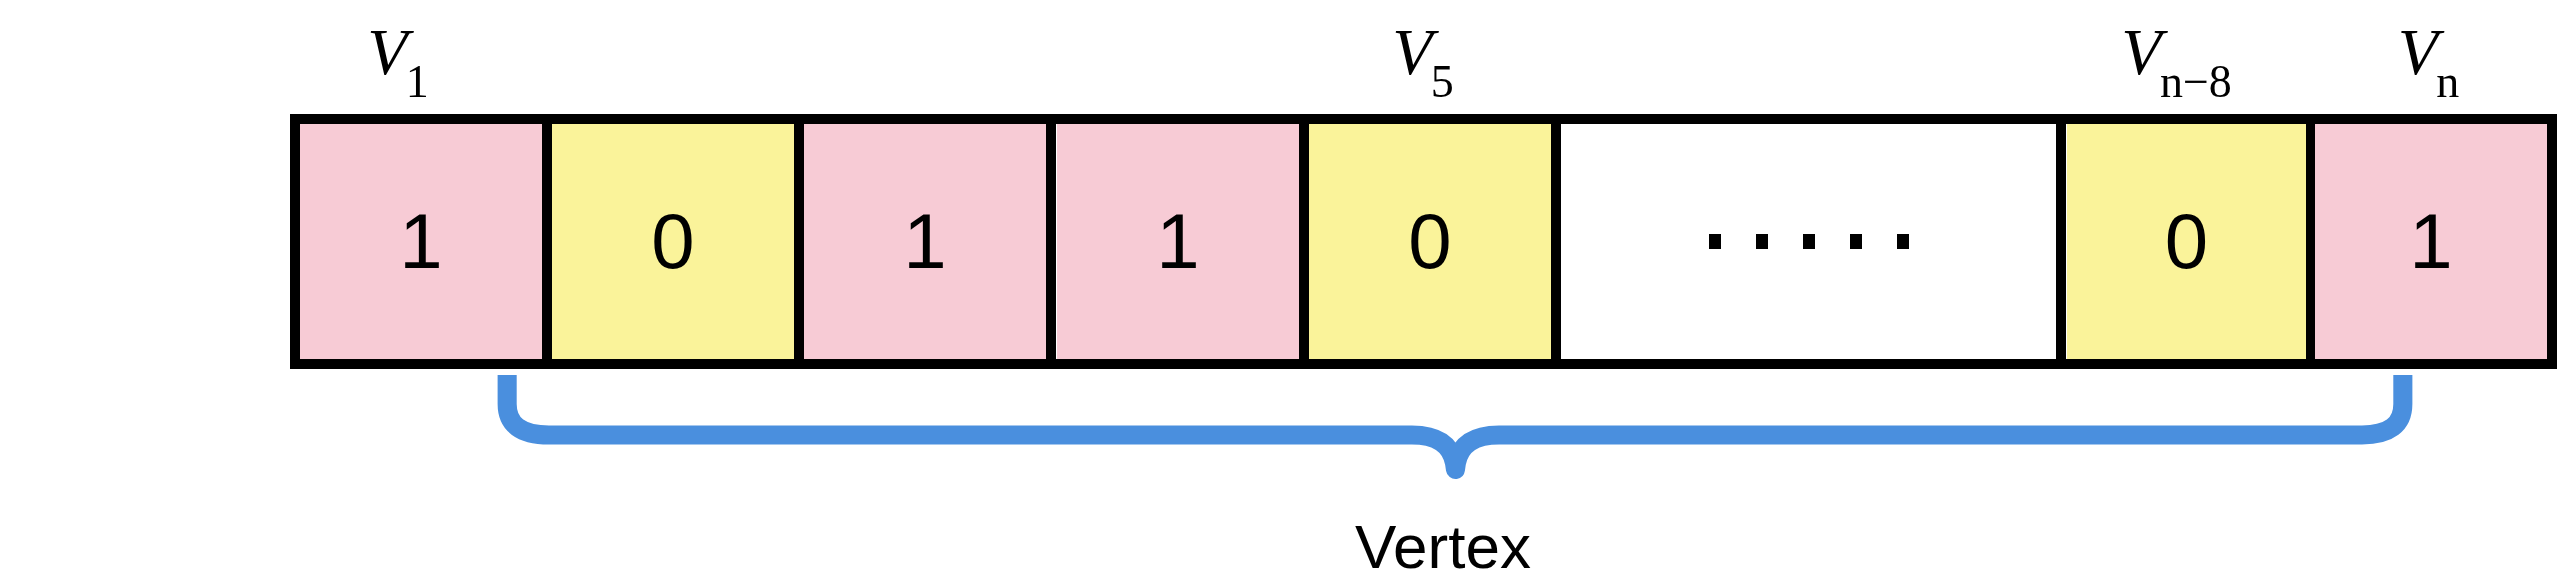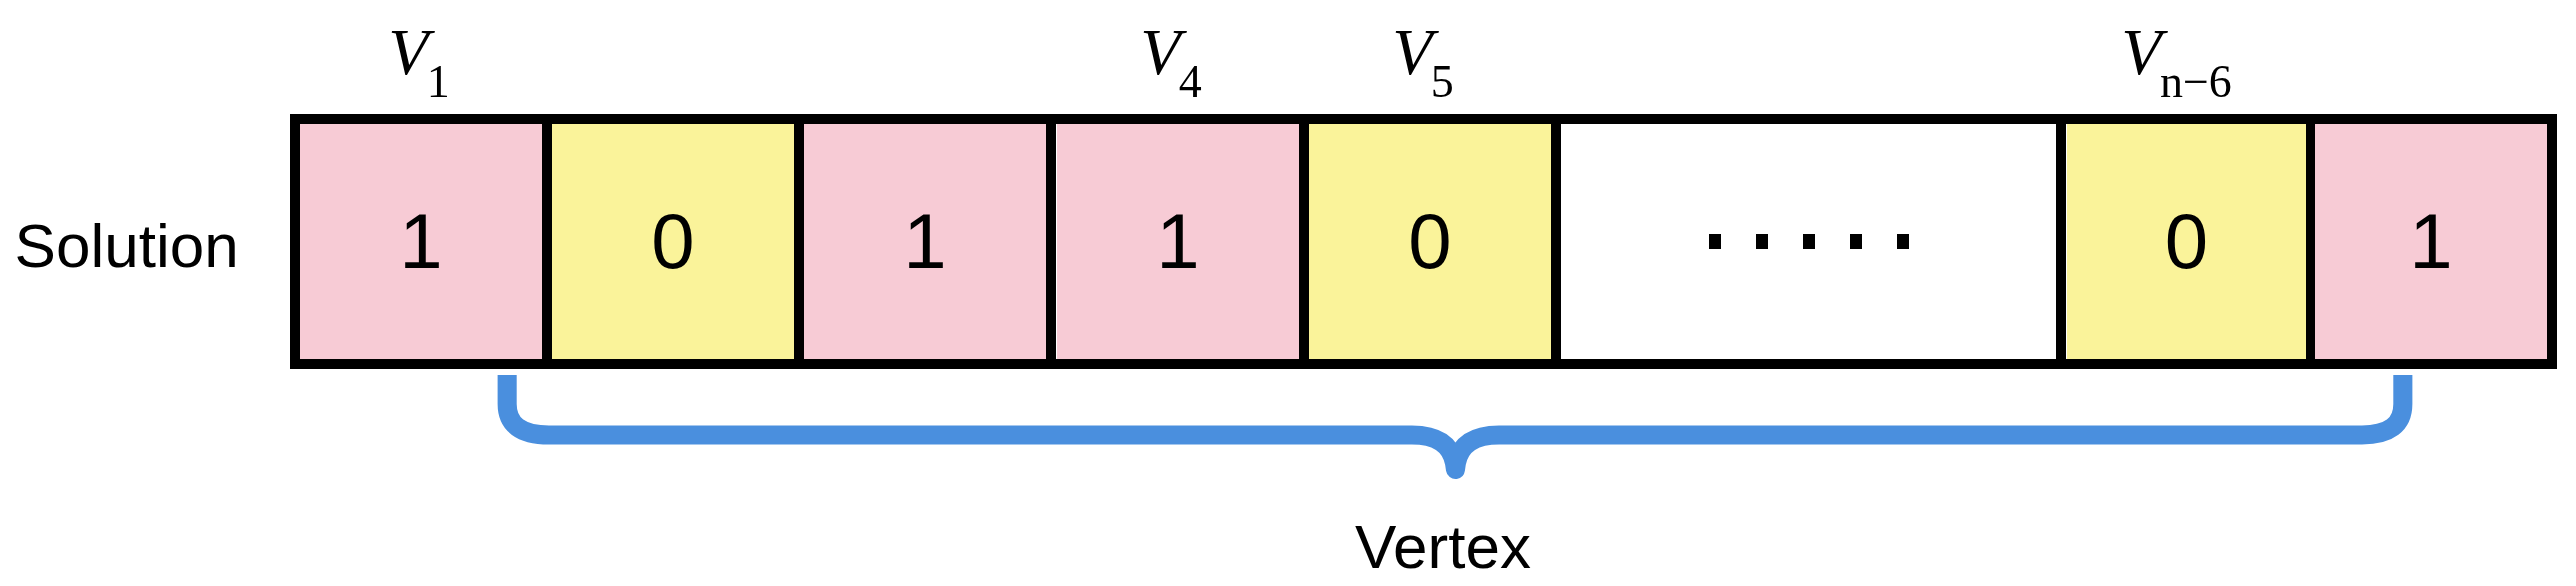--- a/index.html
+++ b/index.html
@@ -116,33 +116,32 @@
     font-size: 62px;
     color: #000000;
     white-space: nowrap;
   }
 </style>
 </head>
 <body>
 
 <div id="canvas">
 
-  <div id="solution-label">Solution</div>
-
-  <div class="vlabel" style="left:294px; width:252px;">
+
+  <div class="vlabel" style="left:273px; width:252px;">
     <span>V</span><span class="sub">1</span>
-  </div>
-  <div class="vlabel" style="left:1046px; width:252px;">
-    <span>V</span><span class="sub">4</span>
   </div>
   <div class="vlabel" style="left:1298px; width:252px;text-align:center;">
     <span>V</span><span class="sub">5</span>
   </div>
   <div class="vlabel" style="left:2053px; width:249px;">
-    <span>V</span><span class="sub">n−6</span>
+    <span>V</span><span class="sub">n−8</span>
+  </div>
+  <div class="vlabel" style="left:2302px; width:255px;">
+    <span>V</span><span class="sub">n</span>
   </div>
 
   <div id="strip">
 
     <div class="cell sep" style="left:0px;    width:252px; background:#F7CBD5;">
       <span>1</span>
     </div>
 
     <div class="cell sep" style="left:252px;  width:252px; background:#FAF39A;">
       <span>0</span>

